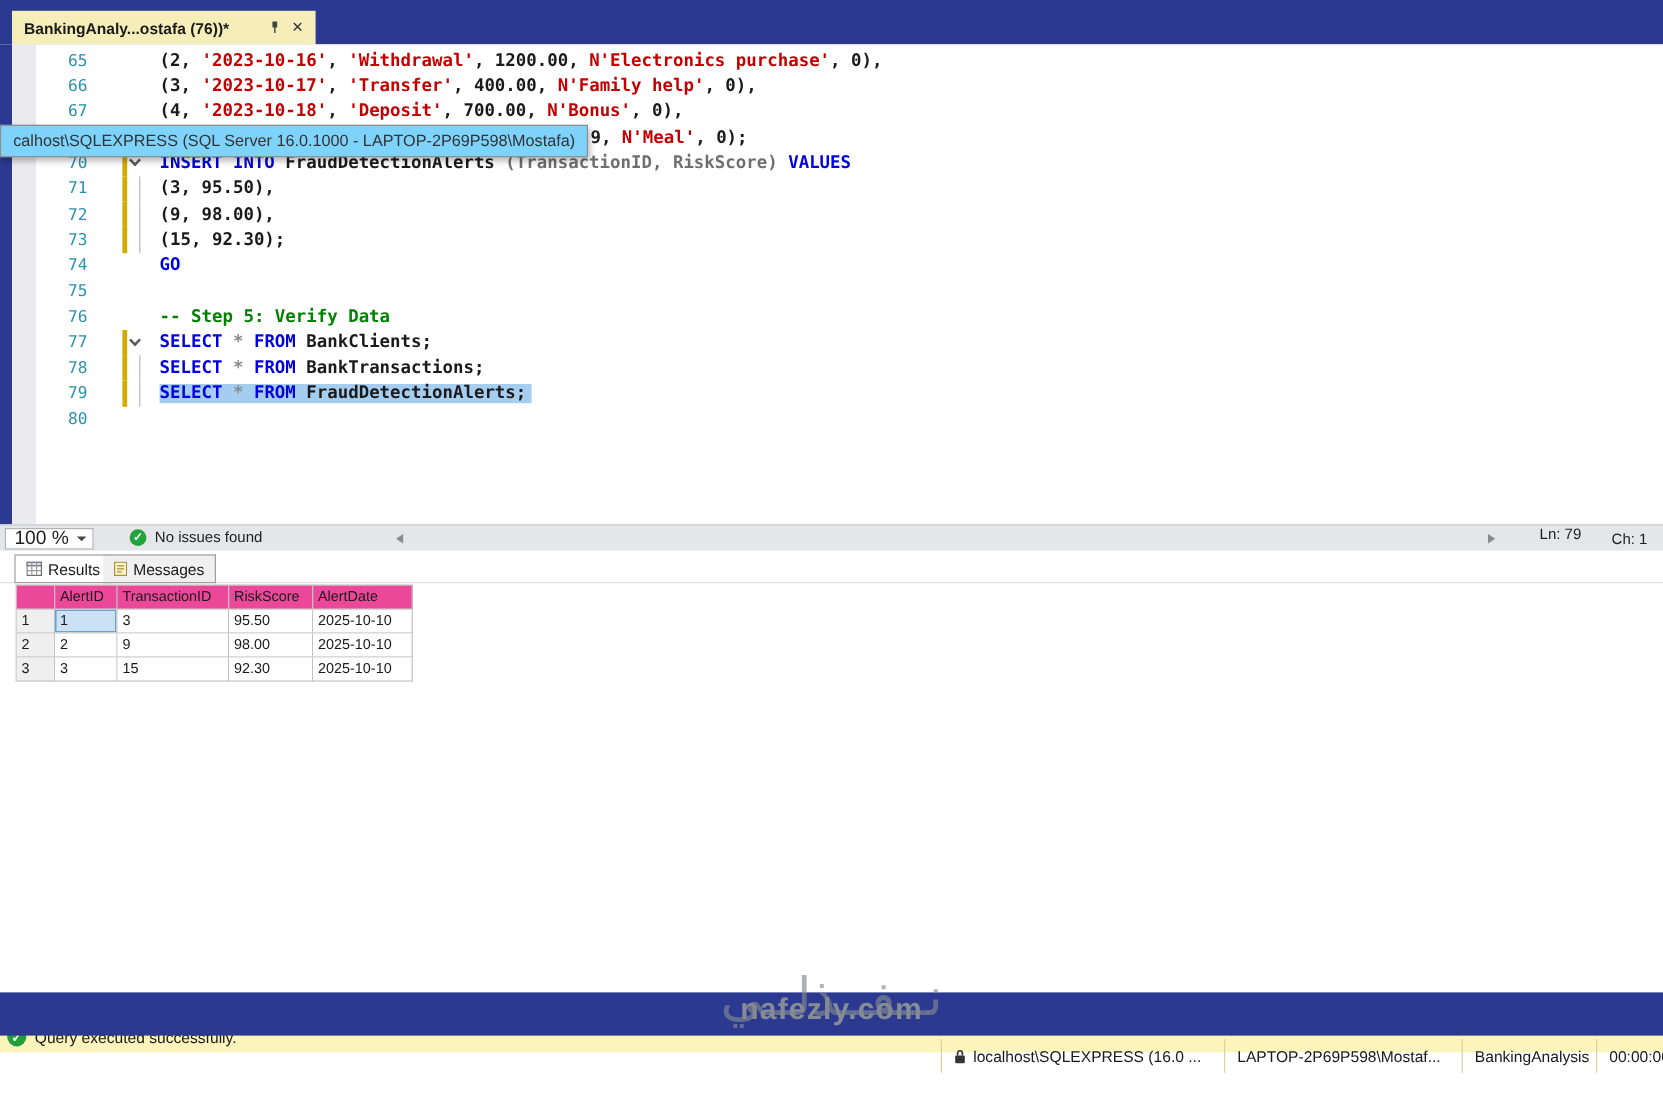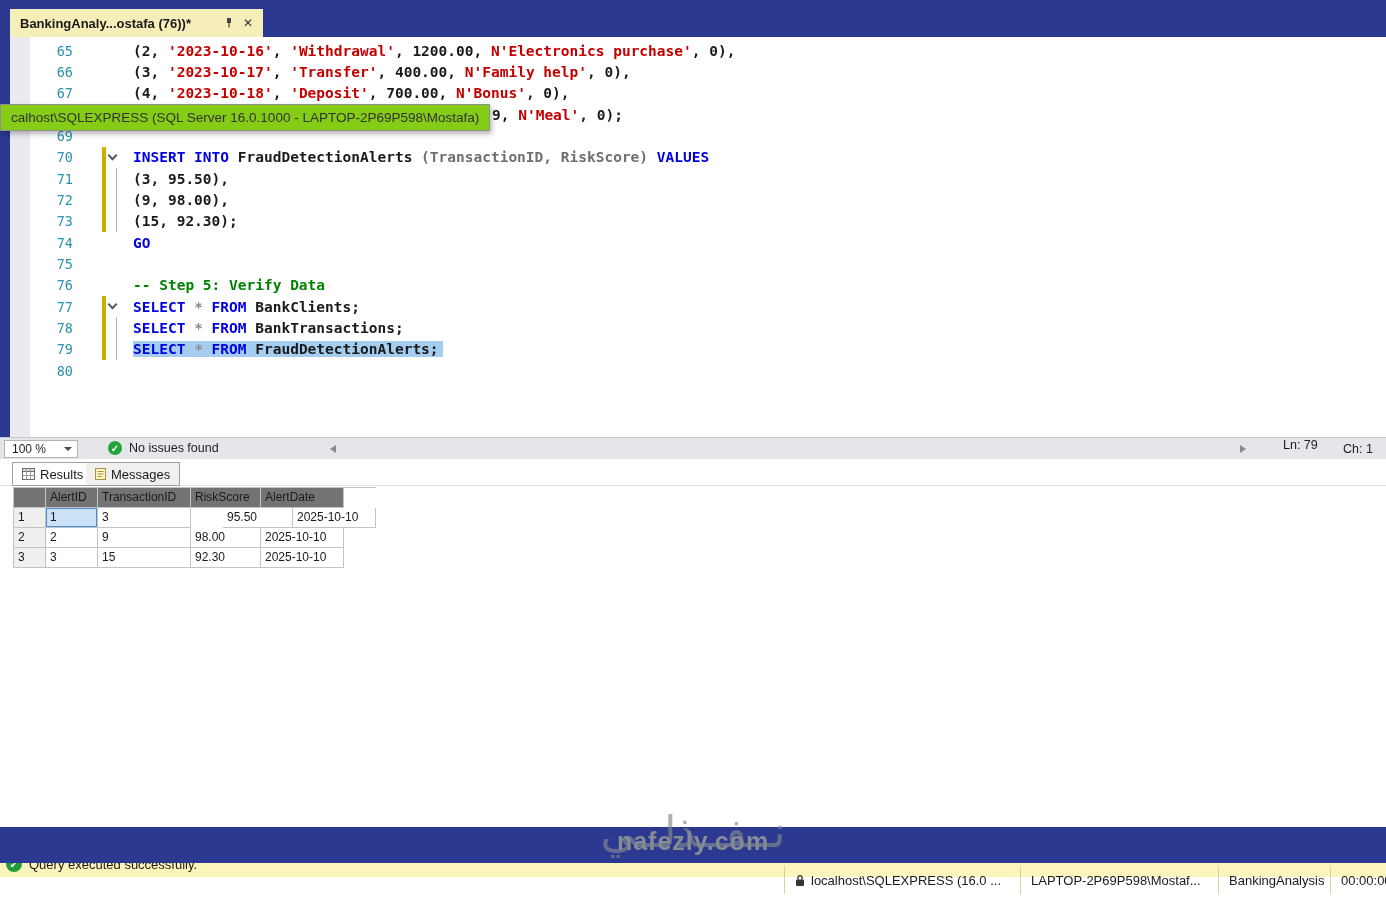--- a/index.html
+++ b/index.html
@@ -29,31 +29,31 @@
   .chbar { position:absolute; left:26px; top:0; bottom:0; width:4px; background:#d2ab00; }
   .chev { position:absolute; left:33px; top:5px; width:7px; height:7px;
           border-right:2px solid #5a5a5a; border-bottom:2px solid #5a5a5a; transform:rotate(45deg); }
   .guide { position:absolute; left:40px; top:0; bottom:0; width:1px; background:#b8b8b8; }
   .code-text { font:bold 14.5px "DejaVu Sans Mono",monospace; white-space:pre; color:#1a1a1a; }
   .code-text.sel { background:#a5cdf0; padding-right:4px; }
   .tk-p { color:#1a1a1a; } .tk-k { color:#0000e0; } .tk-s { color:#c40000;text-align:center; }
   .tk-c { color:#008200; } .tk-o { color:#8a8a8a; } .tk-g { color:#6f6f6f; }
 
   
-  .tooltip { position:absolute; left:0; top:104px; height:27px; min-width:482px; background:#84cc16;
+  .tooltip { position:absolute; left:0; top:104px; height:27px; min-width:482px; background:#7dd3fc;
              border:1px solid #8f8f8f; box-shadow:2px 3px 5px rgba(0,0,0,.28); z-index:10;
              font:13.5px "Liberation Sans",sans-serif; color:#333; line-height:25px; padding:0 10px;
              white-space:nowrap; }
 
   
   .zoombar { position:absolute; left:0; top:437px; width:1386px; height:22px; background:#e5e6ea;
              border-top:1px solid #c9c9cd; font:12.5px "Liberation Sans",sans-serif; color:#1e1e1e; }
   .zoom-select { position:absolute; left:4px; top:2px; width:74px; height:18px; background:#ffffff;
              border:1px solid #b3b3b6; display:flex; align-items:center; padding-left:7px; }
-  .zoom-select .zv { flex:1; font-size:12px; }
+  .zoom-select .zv { flex:1; font-size:16px; }
   .dd-arrow { width:0; height:0; border-left:4px solid transparent; border-right:4px solid transparent;
              border-top:4px solid #4a4a4a; margin-right:5px; }
   .health { position:absolute; left:108px; top:3px; display:flex; align-items:center; gap:7px; }
   .ok-circle { width:14px; height:14px; border-radius:50%; background:#23a33c; color:#fff;
              font:bold 10px "Liberation Sans",sans-serif; display:flex; align-items:center; justify-content:center; }
   .tri-left { position:absolute; left:330px; top:7px; width:0; height:0;
              border-top:4px solid transparent; border-bottom:4px solid transparent; border-right:6px solid #8a8a8a; }
   .tri-right { position:absolute; left:1240px; top:7px; width:0; height:0;
              border-top:4px solid transparent; border-bottom:4px solid transparent; border-left:6px solid #8a8a8a; }
   .pos-ln { position:absolute; left:1283px; top:0; }
@@ -68,21 +68,21 @@
   .rtab.inactive { background:#f0f0f0; border-left:none; }
   .rtab-results { left:12px; }
   .rtab-messages { left:86px; }
 
   .grid { position:absolute; left:13px; top:28px; display:inline-block;
           border-top:1px solid #c3c3c3; border-left:1px solid #c3c3c3; }
   .g-row { display:flex; }
   .g-cell { height:20px; padding:2px 4px; font:12px "Liberation Sans",sans-serif; color:#1a1a1a;
           border-right:1px solid #c3c3c3; border-bottom:1px solid #c3c3c3; background:#ffffff;
           white-space:nowrap; overflow:hidden; }
-  .g-head { background:#737373; }
+  .g-head { background:#ec4899; }
   .g-rowhead { background:#efefef; }
   .sel-cell { background:#cbe2f6; box-shadow:inset 0 0 0 1px #4a90d9; }
 
   
   .statusbar { position:absolute; left:0; top:849px; width:1386px; height:28px; background:#fbf5bc;
           border-top:1px solid #e3dcaa; font:13px "Liberation Sans",sans-serif; color:#1a1a1a; }
   .status-left { position:absolute; left:6px; top:0; height:28px; display:flex; align-items:center; gap:7px; }
   .ok-circle-lg { width:16px; height:16px; border-radius:50%; background:#1f9e3a; color:#fff;
           font:bold 11px "Liberation Sans",sans-serif; display:flex; align-items:center; justify-content:center; }
   .status-right { position:absolute; right:0; top:16px; height:28px; display:flex; }
@@ -136,25 +136,20 @@
           <div class="ln-num">67</div>
           <div class="ln-margin"></div>
           <div class="code-text"><span class="tk-p">(4, </span><span class="tk-s">'2023-10-18'</span><span class="tk-p">, </span><span class="tk-s">'Deposit'</span><span class="tk-p">, 700.00, </span><span class="tk-s">N'Bonus'</span><span class="tk-p">, 0),</span></div>
         </div>
         <div class="code-line">
           <div class="ln-num">68</div>
           <div class="ln-margin"></div>
           <div class="code-text" style="margin-left: 359px;"><span class="tk-p">9, </span><span class="tk-s">N'Meal'</span><span class="tk-p">, 0);</span></div>
         </div>
         <div class="code-line">
-          <div class="ln-num">69</div>
-          <div class="ln-margin"></div>
-          <div class="code-text"></div>
-        </div>
-        <div class="code-line">
           <div class="ln-num">70</div>
           <div class="ln-margin">
             <div class="chbar"></div>
             <div class="chev"></div>
           </div>
           <div class="code-text"><span class="tk-k">INSERT INTO</span><span class="tk-p"> FraudDetectionAlerts </span><span class="tk-g">(TransactionID, RiskScore)</span><span class="tk-p"> </span><span class="tk-k">VALUES</span></div>
         </div>
         <div class="code-line">
           <div class="ln-num">71</div>
           <div class="ln-margin">
@@ -270,21 +265,21 @@
           <div class="g-cell g-head" style="width: 32px;"></div>
           <div class="g-cell g-head" style="width: 52px;">AlertID</div>
           <div class="g-cell g-head" style="width: 93px;">TransactionID</div>
           <div class="g-cell g-head" style="width: 70px;">RiskScore</div>
           <div class="g-cell g-head" style="width: 83px;">AlertDate</div>
         </div>
         <div class="g-row">
           <div class="g-cell g-rowhead" style="width: 32px;">1</div>
           <div class="g-cell sel-cell" style="width: 52px;">1</div>
           <div class="g-cell" style="width: 93px;">3</div>
-          <div class="g-cell" style="width: 70px; margin-left: 32px;">95.50</div>
+          <div class="g-cell" style="width: 70px;">95.50</div>
           <div class="g-cell" style="width: 83px;">2025-10-10</div>
         </div>
         <div class="g-row">
           <div class="g-cell g-rowhead" style="width: 32px;">2</div>
           <div class="g-cell" style="width: 52px;">2</div>
           <div class="g-cell" style="width: 93px;">9</div>
           <div class="g-cell" style="width: 70px;">98.00</div>
           <div class="g-cell" style="width: 83px;">2025-10-10</div>
         </div>
         <div class="g-row">

